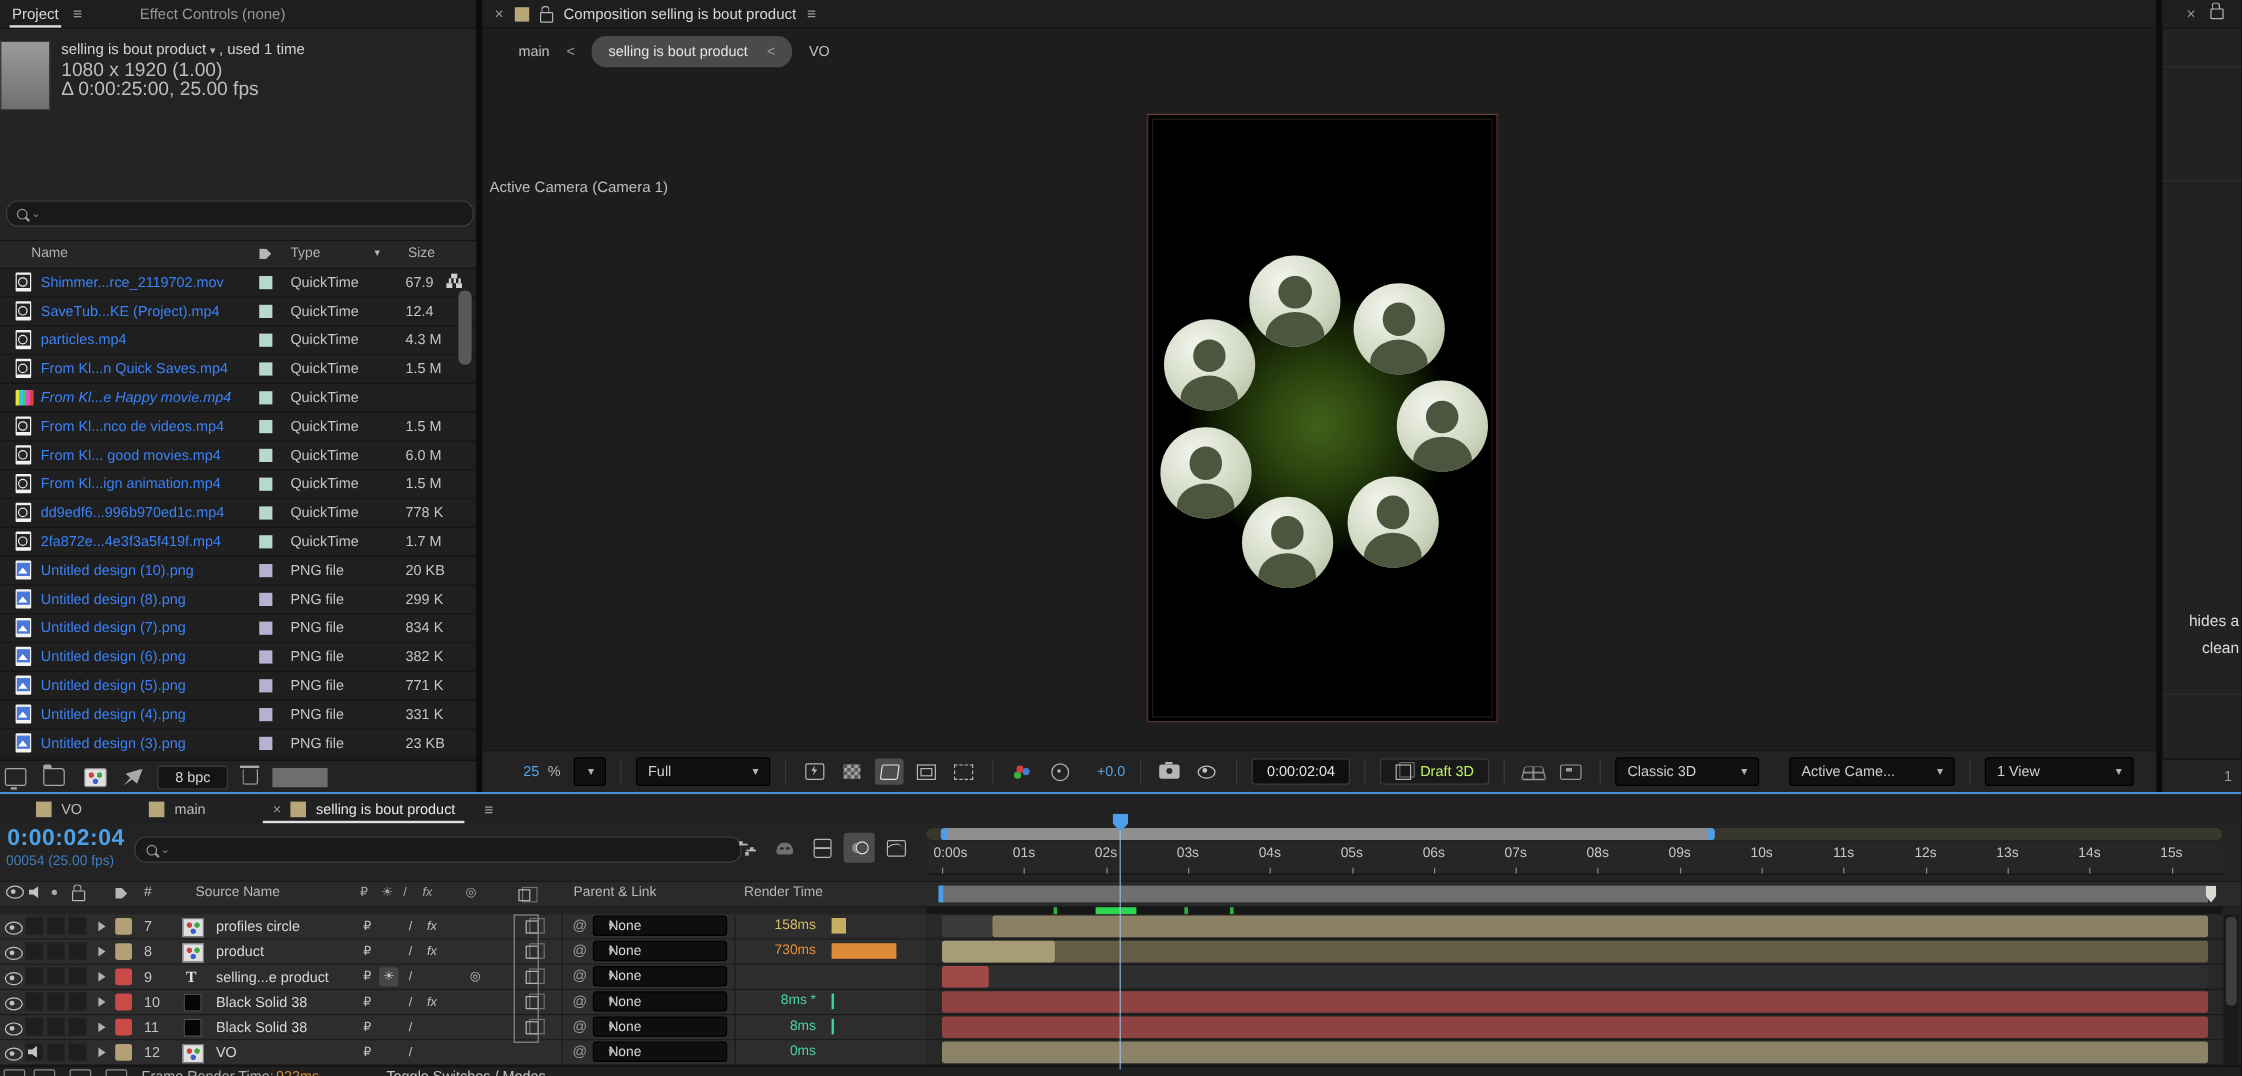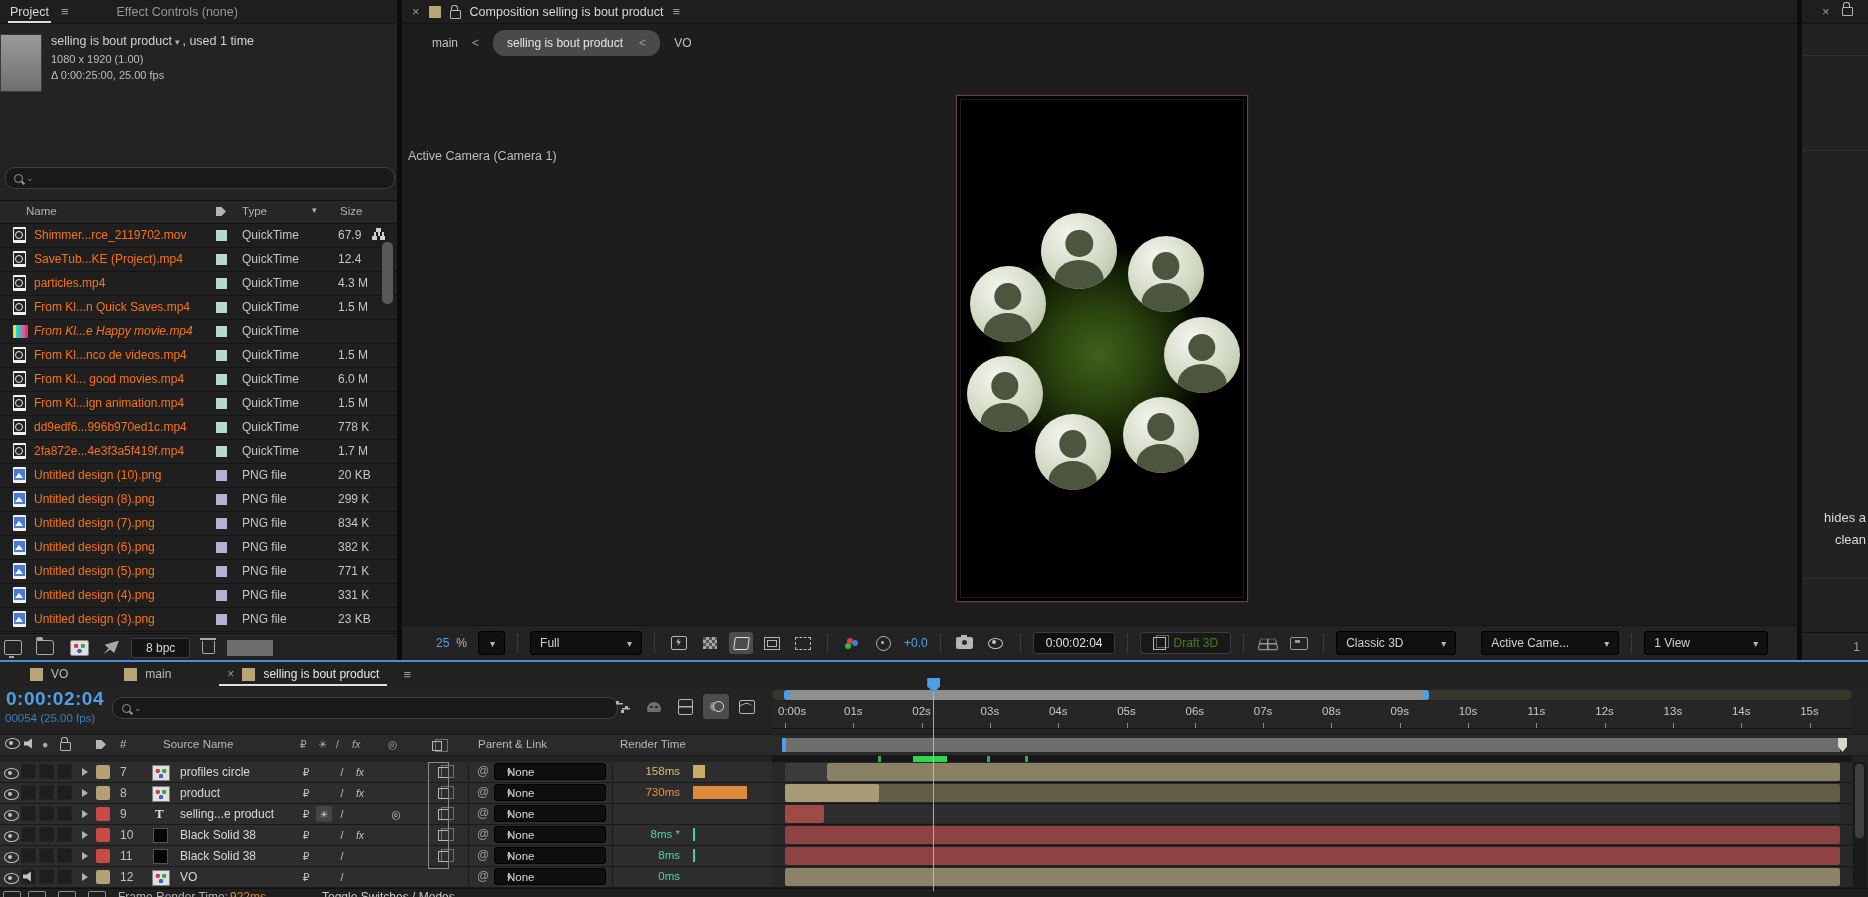--- a/index.html
+++ b/index.html
@@ -29,37 +29,37 @@
   .project-panel{position:absolute;left:0;top:0;width:397px;height:660px;background:#232323;}
   .panel-tabs{height:23px;background:#1e1e1e;display:flex;align-items:center;padding:0 8px;gap:10px;border-bottom:1px solid #161616;}
   .ptab{color:#d8d8d8;font-size:12.5px;position:relative;padding:3px 2px;}
   .ptab.active::after{content:"";position:absolute;left:0;right:0;bottom:-1px;height:2px;background:#dcdcdc;}
   .ptab.dim{color:#969696;margin-left:36px;}
   .proj-info{display:flex;padding:8px 0 0 0;height:80px;}
   .thumb{width:40px;height:56px;background:linear-gradient(180deg,#9a9a9a,#6f6f6f);border:1px solid #3a3a3a;margin-top:2px;}
   .meta{padding-left:9px;padding-top:2px;}
   .meta .l1{color:#d2d2d2;font-size:12.5px;margin-bottom:3px;}
   .meta .tri{font-size:9px;color:#b5b5b5;margin:0 3px;}
-  .meta .l2{color:#bdbdbd;font-size:11px;line-height:16px;}
+  .meta .l2{color:#bdbdbd;font-size:16px;line-height:16px;}
   .proj-search{position:absolute;left:5px;top:167px;width:372px;height:20px;border:1px solid #404040;border-radius:10px;background:#191919;display:flex;align-items:center;padding:0 8px;}
   .proj-cols{position:absolute;left:0;top:200px;width:397px;height:22px;background:#262626;border-top:1px solid #141414;border-bottom:1px solid #141414;color:#b2b2b2;font-size:11.5px;}
   .proj-cols .c-name{position:absolute;left:26px;top:4px;}
   .proj-cols .tagico{position:absolute;left:216px;top:6px;}
   .proj-cols .c-type{position:absolute;left:242px;top:4px;}
   .proj-cols .sort-tri{position:absolute;left:312px;top:4px;font-size:9px;color:#b5b5b5;}
   .proj-cols .c-size{position:absolute;left:340px;top:4px;}
   .file-rows{position:absolute;left:0;top:224px;width:397px;height:408px;background:#1d1d1d;overflow:hidden;}
   .frow{position:relative;height:23px;border-bottom:1px solid #141414;background:#1f1f1f;}
   .frow .file-icon{position:absolute;left:13px;top:3px;width:13px;height:16px;background:#f2f2f2;border-radius:1px;}
   .frow[data-kind="video"] .file-icon::after{content:"";position:absolute;left:1px;right:1px;top:2px;bottom:3px;background:#242424;}
   .frow[data-kind="video"] .file-icon::before{content:"";position:absolute;z-index:1;width:6px;height:6px;border:1.5px solid #ededed;border-radius:50%;left:2px;top:3.5px;}
   .frow[data-kind="image"] .file-icon::after{content:"";position:absolute;left:1px;right:1px;top:2px;bottom:3px;background:#4a78d8;}
   .frow[data-kind="image"] .file-icon::before{content:"";position:absolute;z-index:1;left:2px;bottom:5px;border-left:4px solid transparent;border-right:4px solid transparent;border-bottom:5px solid #fff;}
   .frow[data-kind="colorbars"] .file-icon{background:linear-gradient(90deg,#e6e23c 0 20%,#39c7e8 20% 40%,#3bd43b 40% 60%,#e04fd0 60% 80%,#e04040 80% 100%);height:13px;top:5px;width:15px;}
-  .frow .fname{position:absolute;left:34px;top:4px;color:#f97316;white-space:nowrap;}
+  .frow .fname{position:absolute;left:34px;top:4px;color:#3b82f6;white-space:nowrap;}
   .frow[data-kind="colorbars"] .fname{font-style:italic;}
   .frow .chip{position:absolute;left:216px;top:6px;width:11px;height:11px;background:#b7d8cf;}
   .frow[data-kind="image"] .chip{background:#b6b1d1;}
   .frow .ftype{position:absolute;left:242px;top:4px;color:#c5c5c5;}
   .frow .fsize{position:absolute;left:338px;top:4px;color:#c5c5c5;white-space:nowrap;}
   .frow .link-icon{display:none;position:absolute;left:372px;top:4px;width:14px;height:13px;}
   .frow[data-linked="true"] .link-icon{display:block;}
   .link-icon::before{content:"";position:absolute;left:4px;top:0;width:5px;height:4px;background:#cfcfcf;box-shadow:-4px 8px 0 #cfcfcf,4px 8px 0 #cfcfcf;}
   .link-icon::after{content:"";position:absolute;left:6px;top:4px;width:1.5px;height:4px;background:#cfcfcf;box-shadow:-4px 0 0 #cfcfcf,4px 0 0 #cfcfcf;}
   .proj-scrollbar{position:absolute;right:4px;top:18px;width:11px;height:180px;}
@@ -105,26 +105,26 @@
   .ic-bolt{width:14px;height:12px;border:1.5px solid #b5b5b5;border-radius:2px;position:relative;}
   .ic-bolt::after{content:"";position:absolute;left:4px;top:1px;width:5px;height:8px;background:#b5b5b5;clip-path:polygon(60% 0,0 55%,45% 55%,30% 100%,100% 40%,50% 40%);}
   .ic-checker{width:14px;height:12px;background:linear-gradient(45deg,#a5a5a5 25%,transparent 25%,transparent 75%,#a5a5a5 75%),linear-gradient(45deg,#a5a5a5 25%,#555 25%,#555 75%,#a5a5a5 75%);background-size:6px 6px;background-position:0 0,3px 3px;}
   .ic-roi{width:13px;height:11px;border:1.7px solid #dedede;border-radius:2px;transform:skewX(-8deg);}
   .ic-safe{width:14px;height:11px;border:1.5px solid #b5b5b5;position:relative;}
   .ic-safe::after{content:"";position:absolute;inset:2px;border:1px solid #b5b5b5;}
   .ic-pixasp{width:14px;height:11px;border:1.5px dashed #b5b5b5;}
   .ic-rgb{width:6px;height:6px;border-radius:50%;background:#d04040;box-shadow:5px 2px 0 #3f7fd8,-2px 5px 0 #3bb43b;margin:0 4px 4px 0;}
   .ic-shutter{width:13px;height:13px;border:1.5px solid #b5b5b5;border-radius:50%;position:relative;}
   .ic-shutter::after{content:"";position:absolute;left:4px;top:4px;width:3px;height:3px;border-radius:50%;background:#b5b5b5;}
-  .exposure{color:#55a3e6;margin-left:2px;}
+  .exposure{color:#55a3e6;margin-left:12px;}
   .ic-camera{width:17px;height:12px;background:#b5b5b5;border-radius:2px;position:relative;}
   .ic-camera::before{content:"";position:absolute;left:5px;top:-2px;width:6px;height:2px;background:#b5b5b5;}
   .ic-camera::after{content:"";position:absolute;left:5.5px;top:3px;width:5px;height:5px;border-radius:50%;background:#2a2a2a;}
   .tc-box{background:#0f0f0f;border:1px solid #3c3c3c;border-radius:3px;color:#e6e6e6;padding:3px 12px;}
-  .draftbtn{display:flex;align-items:flex-end;gap:7px;background:#191919;border:1px solid #3c3c3c;border-radius:3px;color:#4d7c0f;padding:3px 12px;}
+  .draftbtn{display:flex;align-items:flex-end;gap:7px;background:#191919;border:1px solid #3c3c3c;border-radius:3px;color:#bef264;padding:3px 12px;}
   .ic-grid{width:16px;height:11px;border:1.5px solid #989898;border-radius:2px;background:linear-gradient(#989898,#989898) 50% 0/1.5px 100% no-repeat,linear-gradient(#989898,#989898) 0 50%/100% 1.5px no-repeat;transform:perspective(20px) rotateX(30deg);}
   .ic-screen{width:16px;height:11px;border:1.5px solid #989898;border-radius:2px;position:relative;}
   .ic-screen::after{content:"";position:absolute;left:4px;top:2.5px;width:5px;height:3px;background:#989898;}
 
   
   .right-strip{position:absolute;left:1802px;top:0;width:66px;height:660px;background:#222;}
   .rs-head{height:23px;background:#1e1e1e;border-bottom:1px solid #141414;display:flex;align-items:center;gap:12px;padding-left:20px;}
   .rs-div{position:absolute;left:0;width:66px;height:1px;background:#2e2e2e;}
   .rs-text{position:absolute;right:2px;color:#dcdcdc;font-size:13px;white-space:nowrap;}
   .rs-bottom{position:absolute;left:0;top:632px;width:66px;height:28px;background:#232323;border-top:1px solid #101010;}

